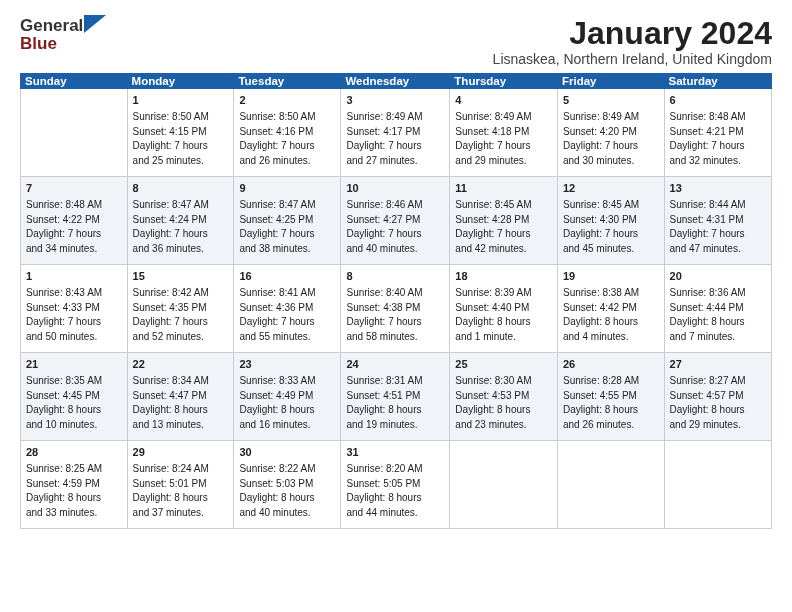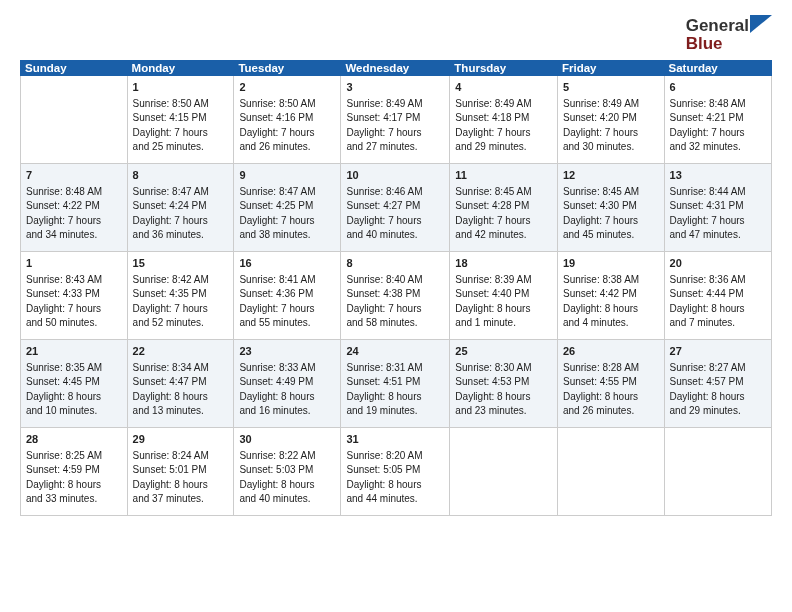--- a/index.html
+++ b/index.html
@@ -10,21 +10,21 @@
       height: 612px;
       overflow: hidden;
     }
     .container {
       width: 792px;
       padding: 16px 20px 10px 20px;
     }
     .header-row {
       display: flex;
       align-items: flex-start;
-      justify-content: flex-end;
+      justify-content: space-between;
       margin-bottom: 6px;
     }
     .logo-wrapper {
       display: flex;
       flex-direction: column;
       align-items: flex-start;
     }
     .logo-name-row {
       display: flex;
       align-items: center;
@@ -92,20 +92,24 @@
 <div class="container">
   <div class="header-row">
     <div class="logo-wrapper">
       <div class="logo-name-row">
         <span style="font-size:17px; font-weight:bold; color:#333;">General</span>
         <svg width="22" height="18" viewBox="0 0 22 18" style="margin-left:1px; margin-top:-4px;">
           <polygon points="0,0 22,0 0,18" fill="#1a5fa8"></polygon>
         </svg>
       </div>
       <span style="font-size:17px; font-weight:bold; color:#7f1d1d; margin-top:-2px; display:block;">Blue</span>
+    </div>
+    <div class="title-block">
+      <div class="month-title">January 2024</div>
+      <div class="location-title">Lisnaskea, Northern Ireland, United Kingdom</div>
     </div>
   </div>
 
   <table>
     <thead>
       <tr>
         <th>Sunday</th>
         <th>Monday</th>
         <th>Tuesday</th>
         <th>Wednesday</th>

